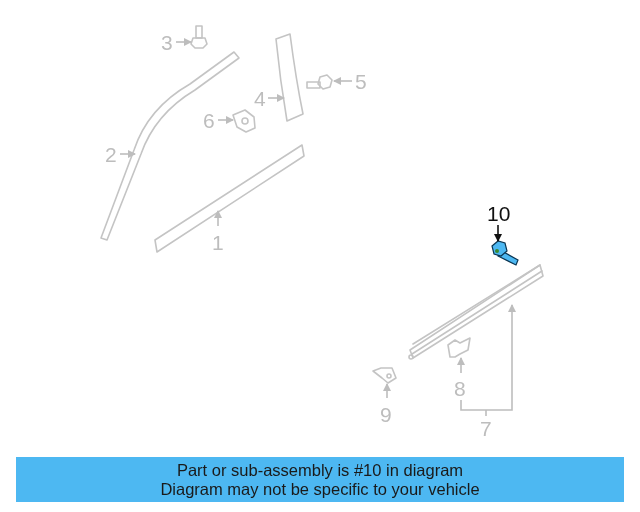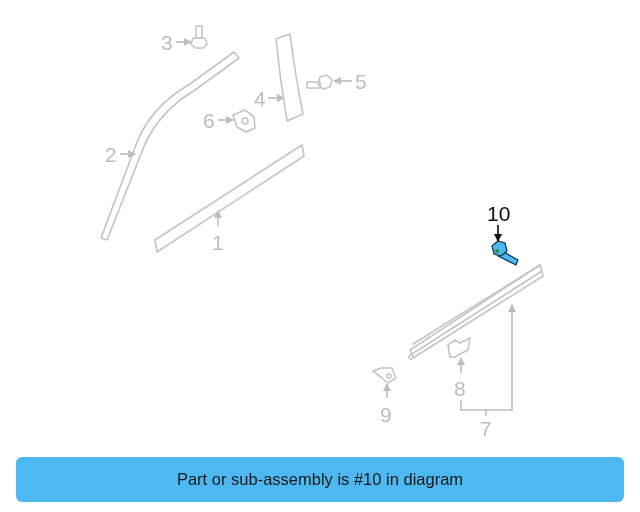--- a/index.html
+++ b/index.html
@@ -4,21 +4,21 @@
 <style>
   html,body{margin:0;padding:0;background:#ffffff;}
   body{width:640px;height:512px;position:relative;overflow:hidden;font-family:"Liberation Sans",sans-serif;}
   #diagram{position:absolute;left:0;top:0;width:640px;height:512px;}
   .callout{font-family:"Liberation Sans",sans-serif;font-size:21px;fill:#bdbdbd;}
   .callout.active{fill:#111111;}
   .part{fill:none;stroke:#c4c4c4;stroke-width:1.6;stroke-linejoin:round;stroke-linecap:round;}
   .lead{stroke:#bdbdbd;stroke-width:1.6;fill:none;}
   .lead.active{stroke:#111111;}
   #banner{position:absolute;left:16px;top:457px;width:608px;height:45px;background:#4db8f2;
-    display:flex;flex-direction:column;align-items:center;justify-content:center;border-radius:6px;}
+    display:flex;flex-direction:column;align-items:center;justify-content:center;}
   #banner span{display:block;font-size:16.5px;line-height:19px;color:#1a1a1a;font-family:"Liberation Sans",sans-serif;}
 </style>
 </head>
 <body>
 
 <svg id="diagram" viewBox="0 0 640 512" xmlns="http://www.w3.org/2000/svg">
   <defs>
     <marker id="arrG" markerWidth="8" markerHeight="8" refX="7" refY="4" orient="auto" markerUnits="userSpaceOnUse">
       <path d="M0,0 L8,4 L0,8 Z" fill="#bdbdbd"></path>
     </marker>
@@ -95,13 +95,14 @@
   <text class="callout" x="105" y="162">2</text>
   <text class="callout" x="212" y="250">1</text>
   <text class="callout active" x="487" y="221">10</text>
   <text class="callout" x="454" y="396">8</text>
   <text class="callout" x="380" y="422">9</text>
   <text class="callout" x="480" y="436">7</text>
 </svg>
 
 <div id="banner">
   <span>Part or sub-assembly is #10 in diagram</span>
+  <span>Diagram may not be specific to your vehicle</span>
 </div>
 
 </body></html>

